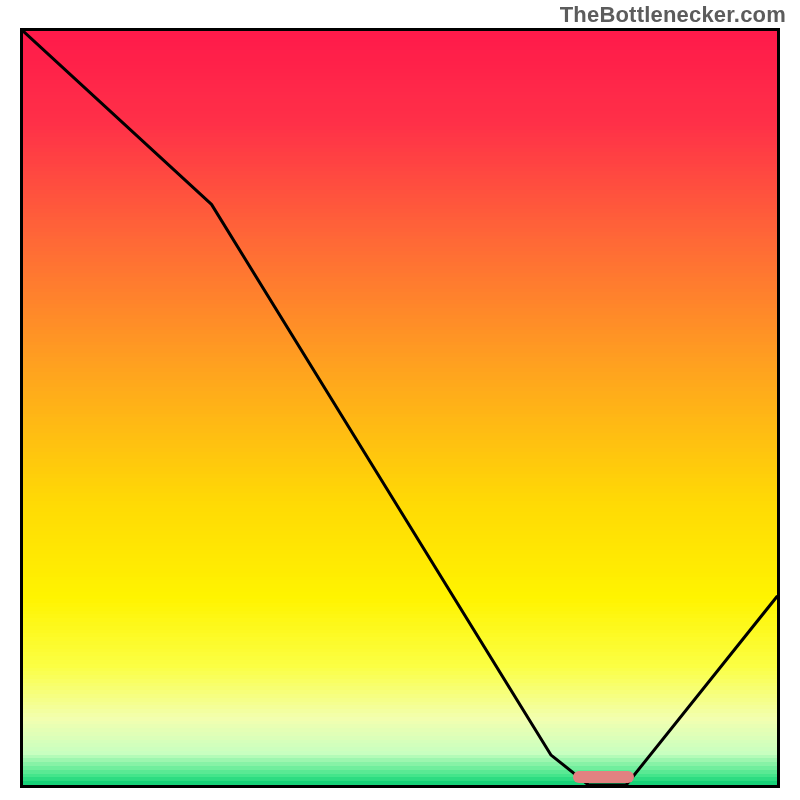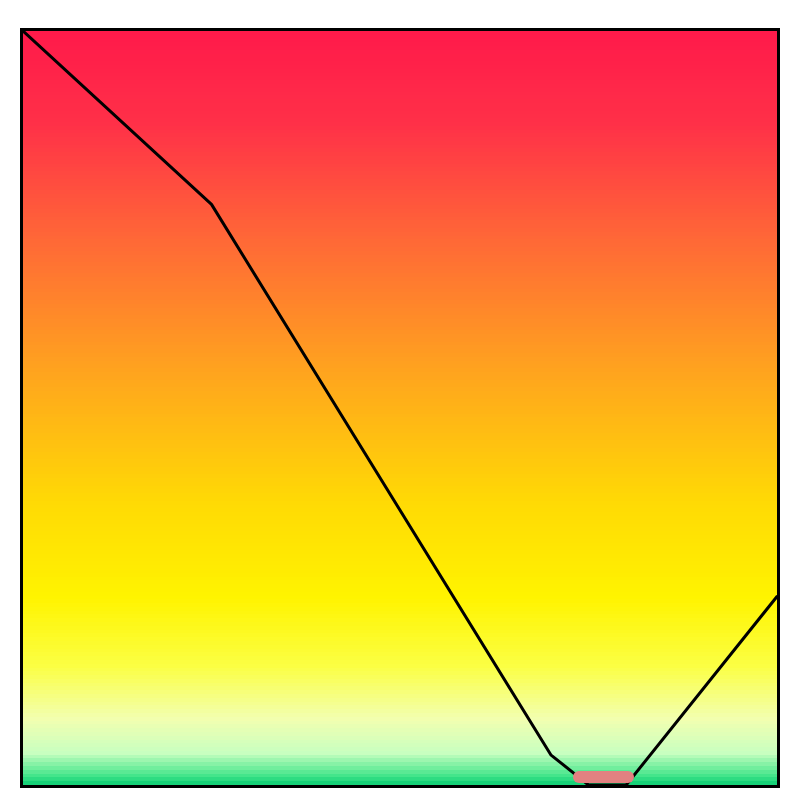--- a/index.html
+++ b/index.html
@@ -56,20 +56,21 @@
     position: absolute;
     height: 12px;
     border-radius: 6px;
     background: #e28181;
   }
 </style>
 </head>
 <body>
 <div class="container">
 
+  <div class="watermark">TheBottlenecker.com</div>
 
   <div class="plot-frame">
     <div class="plot-inner" id="plot-inner">
 
     <div class="gradient-band" style="top: 0px; height: 4.77px; background: rgb(255, 26, 74);"></div>
         <div class="gradient-band" style="top: 3.78894px; height: 4.77px; background: rgb(255, 27, 74);"></div>
         <div class="gradient-band" style="top: 7.57789px; height: 4.77px; background: rgb(255, 28, 74);"></div>
         <div class="gradient-band" style="top: 11.3668px; height: 4.77px; background: rgb(255, 29, 74);"></div>
         <div class="gradient-band" style="top: 15.1558px; height: 4.77px; background: rgb(255, 30, 74);"></div>
         <div class="gradient-band" style="top: 18.9447px; height: 4.77px; background: rgb(255, 31, 74);"></div>

